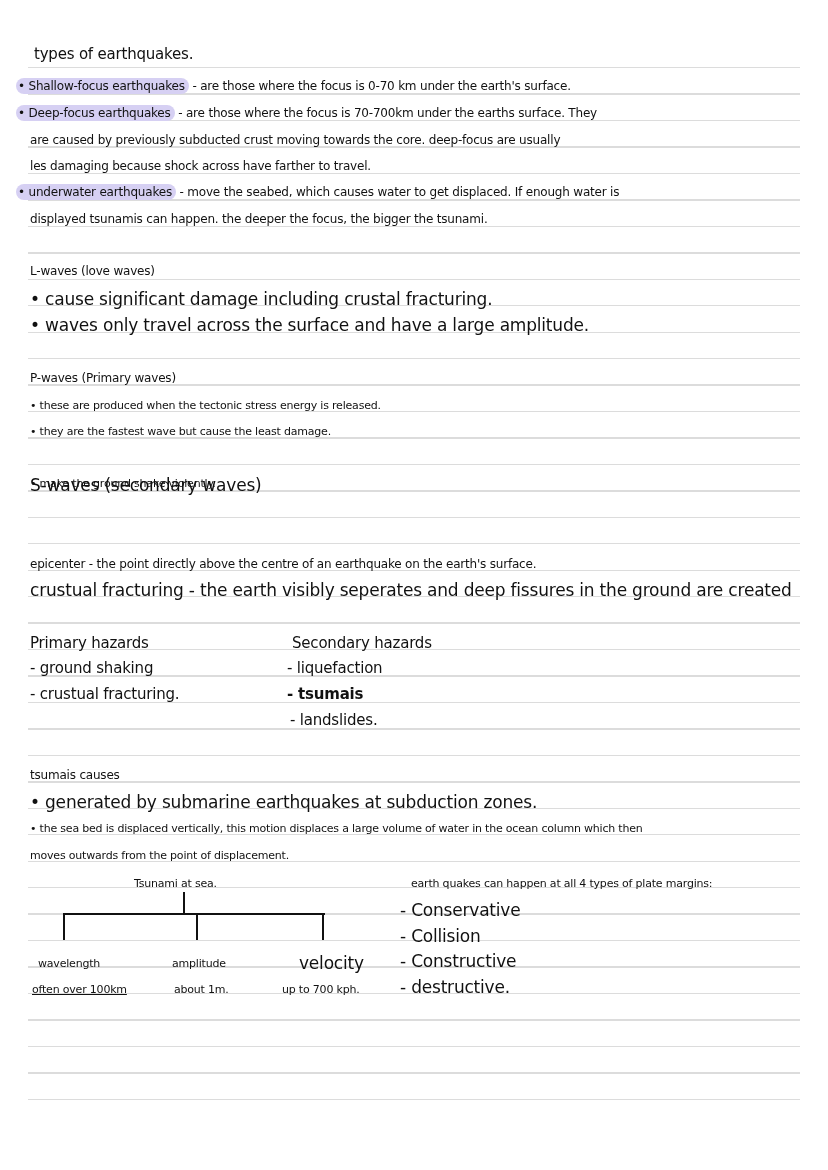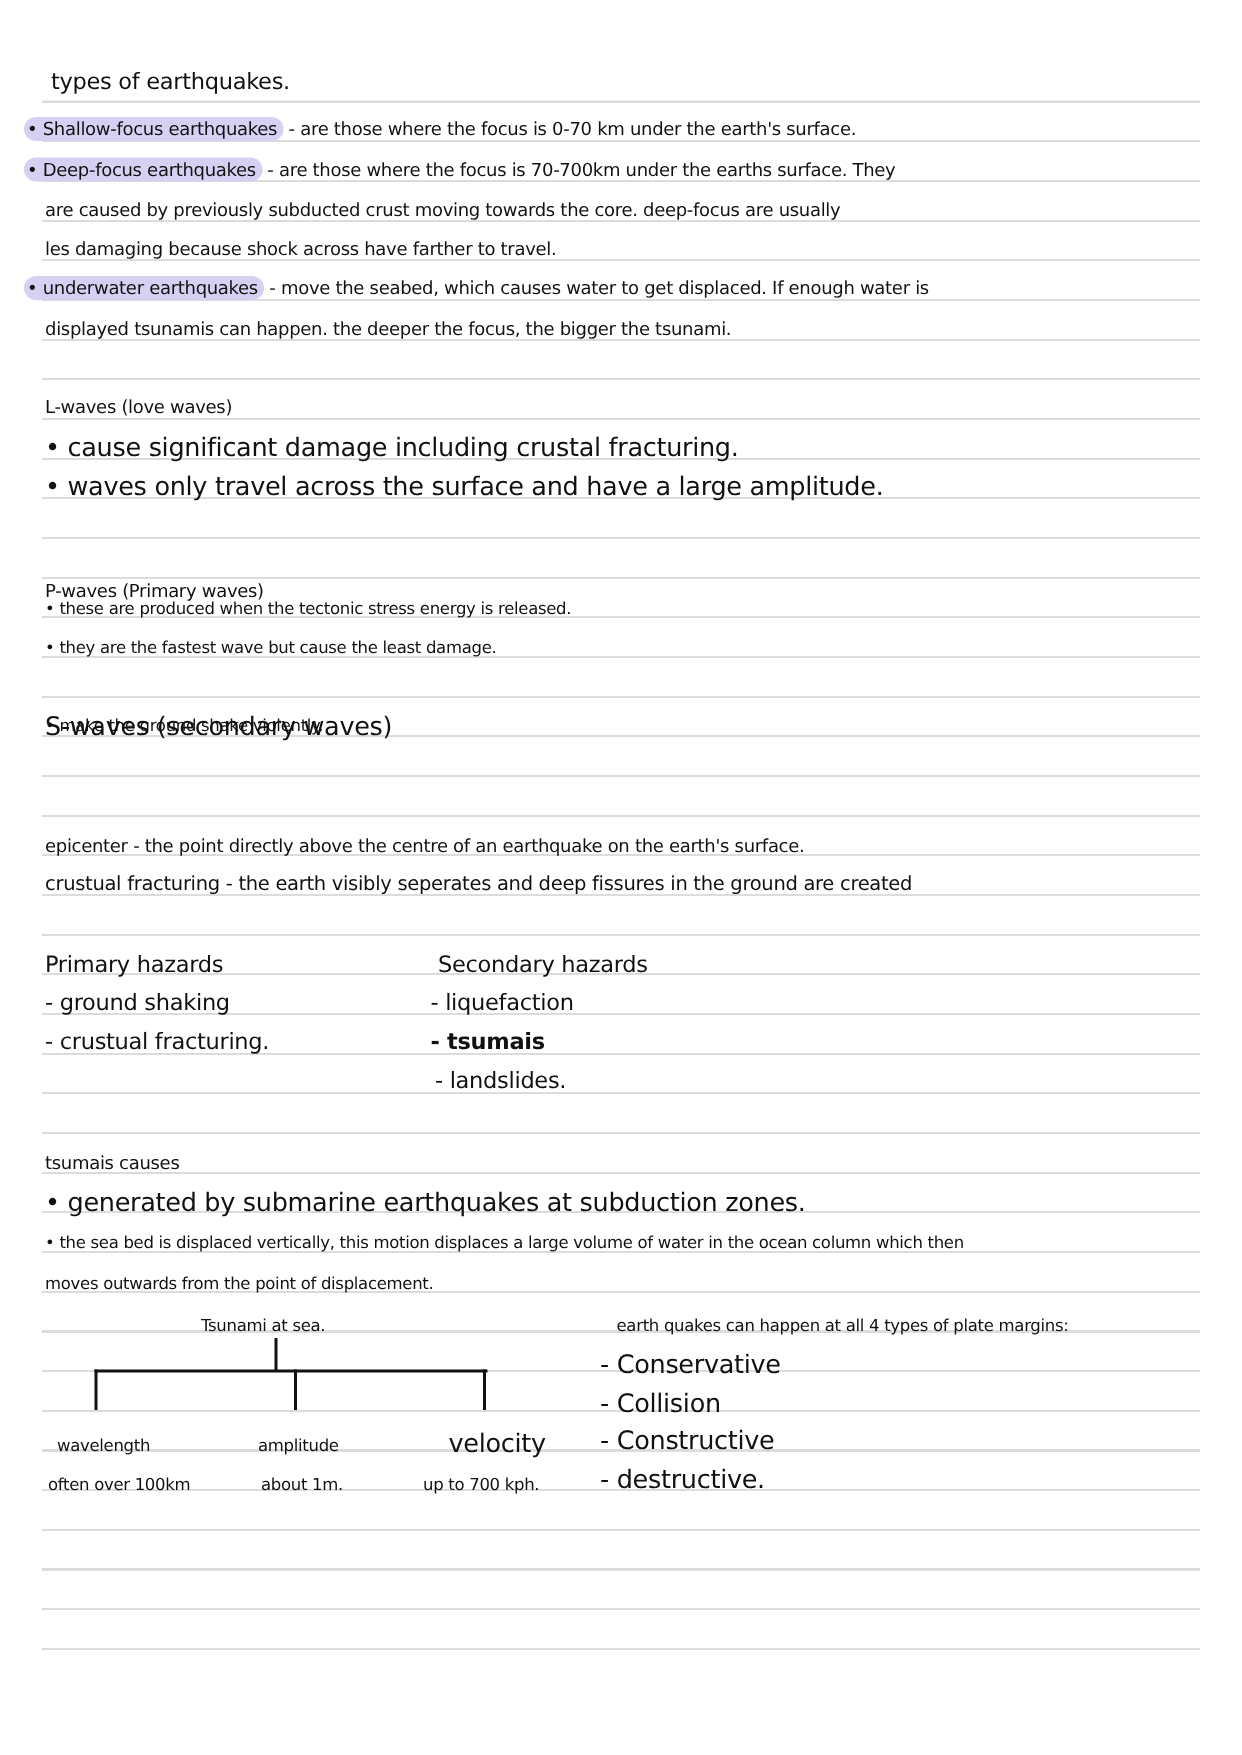--- a/index.html
+++ b/index.html
@@ -40,29 +40,29 @@
 <div class="ln" style="top:156px;">les damaging because shock across have farther to travel.</div>
 <div class="ln" style="top:182px; left:22px;">
   <span class="hl">• underwater earthquakes</span><span> - move the seabed, which causes water to get displaced. If enough water is</span>
 </div>
 <div class="ln" style="top:209px;">displayed tsunamis can happen. the deeper the focus, the bigger the tsunami.</div>
 
 <div class="ln" style="top:261px;">L-waves (love waves)</div>
 <div class="ln sm" style="top:289px;">• cause significant damage including crustal fracturing.</div>
 <div class="ln sm" style="top:315px;">• waves only travel across the surface and have a large amplitude.</div>
 
-<div class="ln" style="top:368px;margin-top:16px;">P-waves (Primary waves)</div>
+<div class="ln" style="top:368px;">P-waves (Primary waves)</div>
 <div class="ln xs" style="top:396px;">• these are produced when the tectonic stress energy is released.</div>
 <div class="ln xs" style="top:422px;">• they are the fastest wave but cause the least damage.</div>
 
 <div class="ln sm" style="top:475px;">S-waves (secondary waves)</div>
 <div class="ln xs" style="top:474px;">• make the ground shake violently.</div>
 
 <div class="ln" style="top:554px;">epicenter - the point directly above the centre of an earthquake on the earth's surface.</div>
-<div class="ln" style="top:580px; font-size:13px;">crustual fracturing - the earth visibly seperates and deep fissures in the ground are created</div>
+<div class="ln" style="top:580px; font-size:17px;">crustual fracturing - the earth visibly seperates and deep fissures in the ground are created</div>
 
 <div class="ln title" style="top:633px;">Primary hazards</div>
 <div class="ln title" style="top:658px;">- ground shaking</div>
 <div class="ln title" style="top:684px;">- crustual fracturing.</div>
 
 <div class="ln title" style="top:633px; left:292px;">Secondary hazards</div>
 <div class="ln title" style="top:658px; left:287px;">- liquefaction</div>
 <div class="ln title" style="top:684px; left:287px;font-weight:bold;">- tsumais</div>
 <div class="ln title" style="top:710px; left:290px;">- landslides.</div>
 
@@ -73,21 +73,21 @@
 
 <div>
   <div class="ln xs" style="top:874px; left:134px;">Tsunami at sea.</div>
   <div class="diag-line" style="left:183px; top:892px; width:2px; height:22px;"></div>
   <div class="diag-line" style="left:63px; top:913px; width:262px; height:2px;"></div>
   <div class="diag-line" style="left:63px; top:913px; width:2px; height:27px;"></div>
   <div class="diag-line" style="left:196px; top:913px; width:2px; height:27px;"></div>
   <div class="diag-line" style="left:322px; top:913px; width:2px; height:27px;"></div>
 
   <div class="ln xs" style="top:954px; left:38px;">wavelength</div>
-  <div class="ln xs" style="top:980px; left:32px;">often over 100km</div>
+  <div class="ln xs" style="top:980px; left:32px;text-decoration:underline;">often over 100km</div>
   <div class="ln xs" style="top:954px; left:172px;">amplitude</div>
   <div class="ln xs" style="top:980px; left:174px;">about 1m.</div>
   <div class="ln sm" style="top:953px; left:299px;">velocity</div>
   <div class="ln xs" style="top:980px; left:282px;">up to 700 kph.</div>
 </div>
 
 <div class="ln xs" style="top:874px; left:411px;">earth quakes can happen at all 4 types of plate margins:</div>
 <div class="ln sm" style="top:900px; left:400px;">- Conservative</div>
 <div class="ln sm" style="top:926px; left:400px;">- Collision</div>
 <div class="ln sm" style="top:951px; left:400px;">- Constructive</div>

